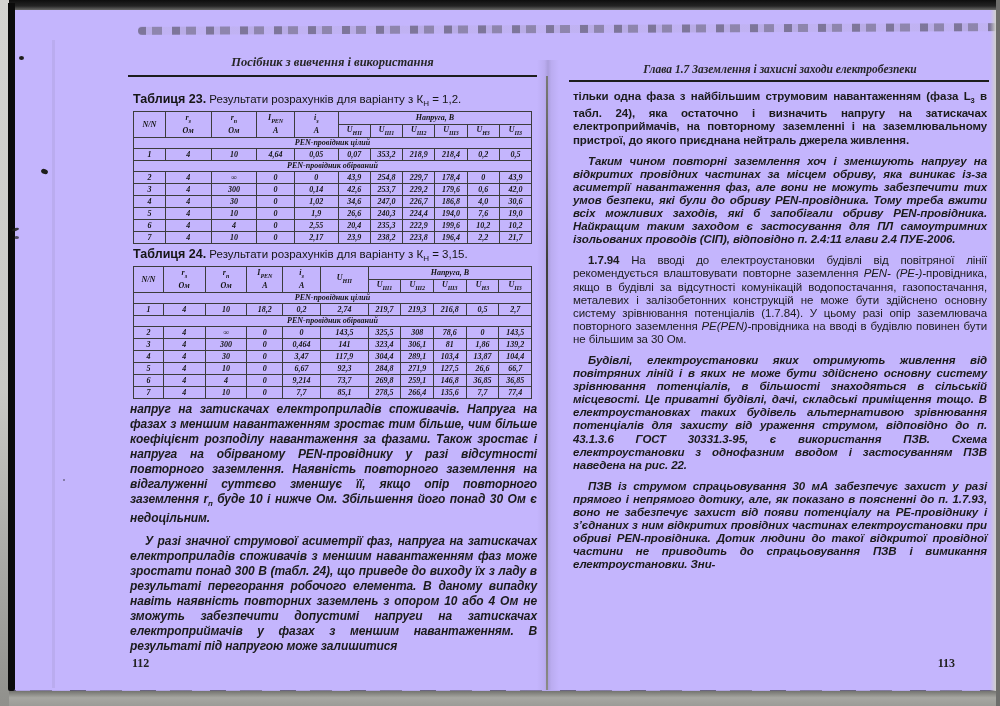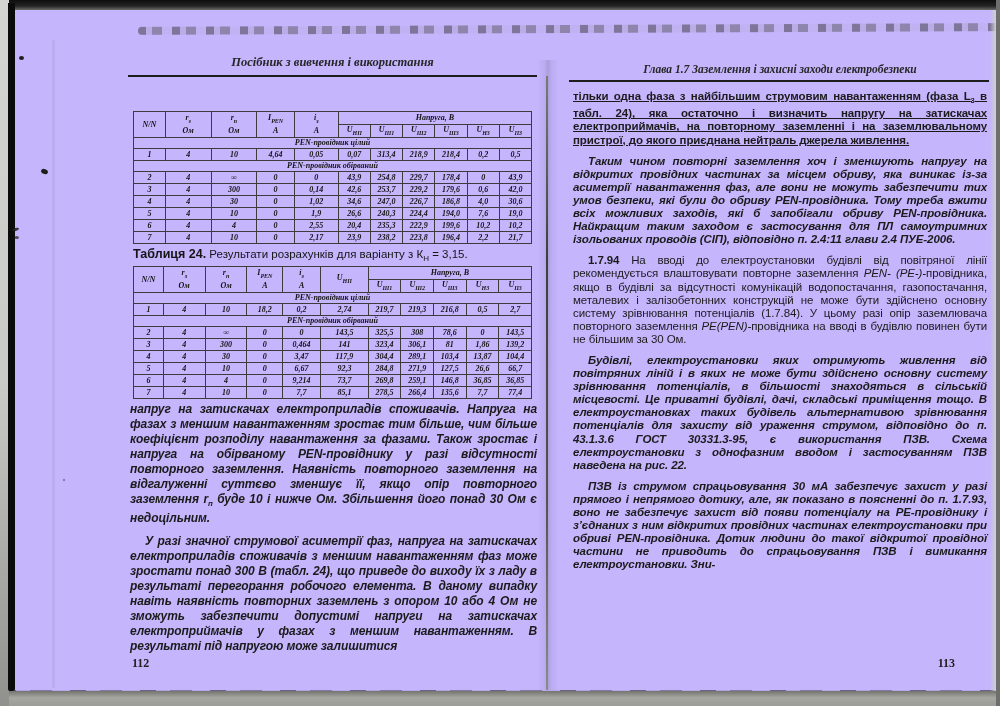--- a/index.html
+++ b/index.html
@@ -65,21 +65,21 @@
   table.res sub { font-size:6px; }
   table.res tbody td { font-weight:bold; font-style:italic; height:11px; }
   table.res tr.sec td { font-size:8px; height:10px; }
 
   
   .textcol { position:absolute; text-align:justify; }
   .tc-left  { left:130px; top:402px; width:407px; font-size:12px;  line-height:15px;   letter-spacing:-0.1px; }
   .tc-right { left:573px; top:90px;  width:414px; font-size:11.5px; line-height:13.1px; letter-spacing:-0.1px; }
   .para { margin:0; }
   .para.bi { font-weight:bold; font-style:italic; }
-  .para.b  { font-weight:bold;text-decoration:underline; }
+  .para.b  { font-weight:bold; }
   .para.reg { }
   .para.ind { text-indent:15px;margin-top:8px; }
   .para sub { font-size:.65em; }
 
   
   .page-num { position:absolute; font-family:"Liberation Serif", serif; font-weight:bold;
     font-size:12px; color:#222; }
   .pn-left  { left:132px; top:656px; }
   .pn-right { left:915px; top:656px; width:40px; text-align:right; }
 </style>
@@ -100,20 +100,21 @@
   <div class="gutter-line"></div>
   <div class="speck s1"></div>
   <div class="speck s2"></div>
   <div class="speck s3"></div>
   <div class="speck s4"></div>
   <div class="speck s5"></div>
 
   <div class="page-header ph-left">Посібник з вивчення і використання</div>
   <div class="rule rule-left"></div>
 
+  <div class="table-title tt-23"><span class="lbl">Таблиця 23.</span><span> Результати розрахунків для варіанту з К</span><sub>Н</sub><span> = 1,2.</span></div>
   <div class="twrap tw-23">
     <table class="res">
         <colgroup>
           <col style="width: 8%;">
           <col style="width: 11.5%;">
           <col style="width: 11.5%;">
           <col style="width: 9.5%;">
           <col style="width: 11%;">
           <col style="width: 8.1%;">
           <col style="width: 8.1%;">
@@ -158,21 +159,21 @@
           <tr class="sec">
             <td colspan="11">PEN-провідник цілий</td>
           </tr>
           <tr>
             <td>1</td>
             <td>4</td>
             <td>10</td>
             <td>4,64</td>
             <td>0,05</td>
             <td>0,07</td>
-            <td>313,4</td>
+            <td>353,2</td>
             <td>218,9</td>
             <td>218,4</td>
             <td>0,2</td>
             <td>0,5</td>
           </tr>
           <tr class="sec">
             <td colspan="11">PEN-провідник обірваний</td>
           </tr>
           <tr>
             <td>2</td>

